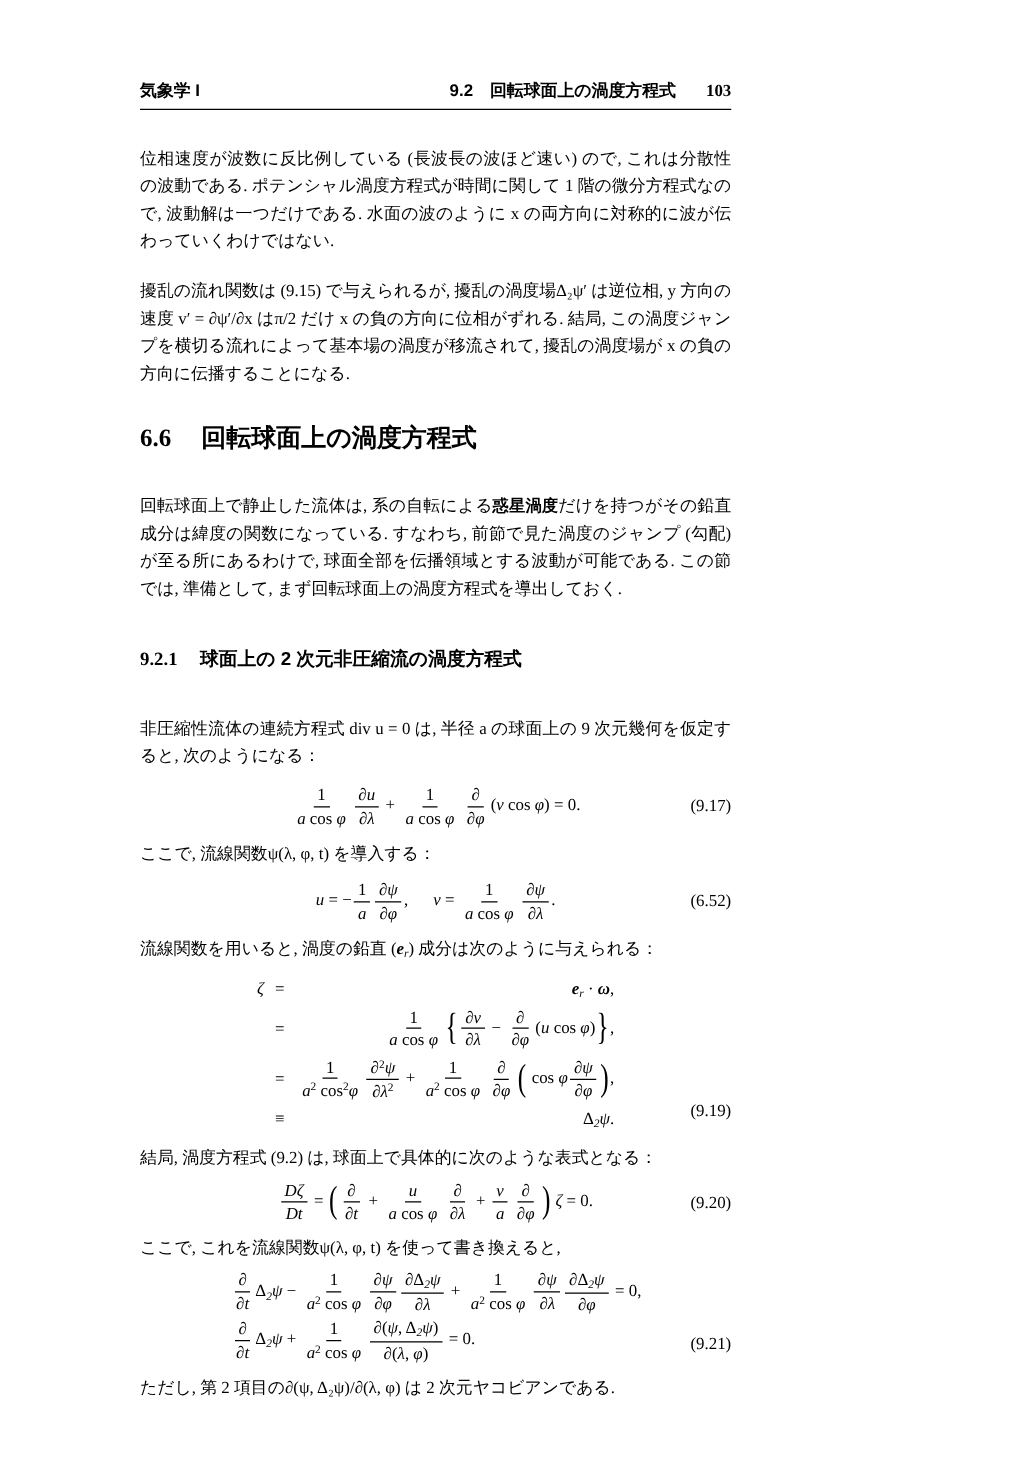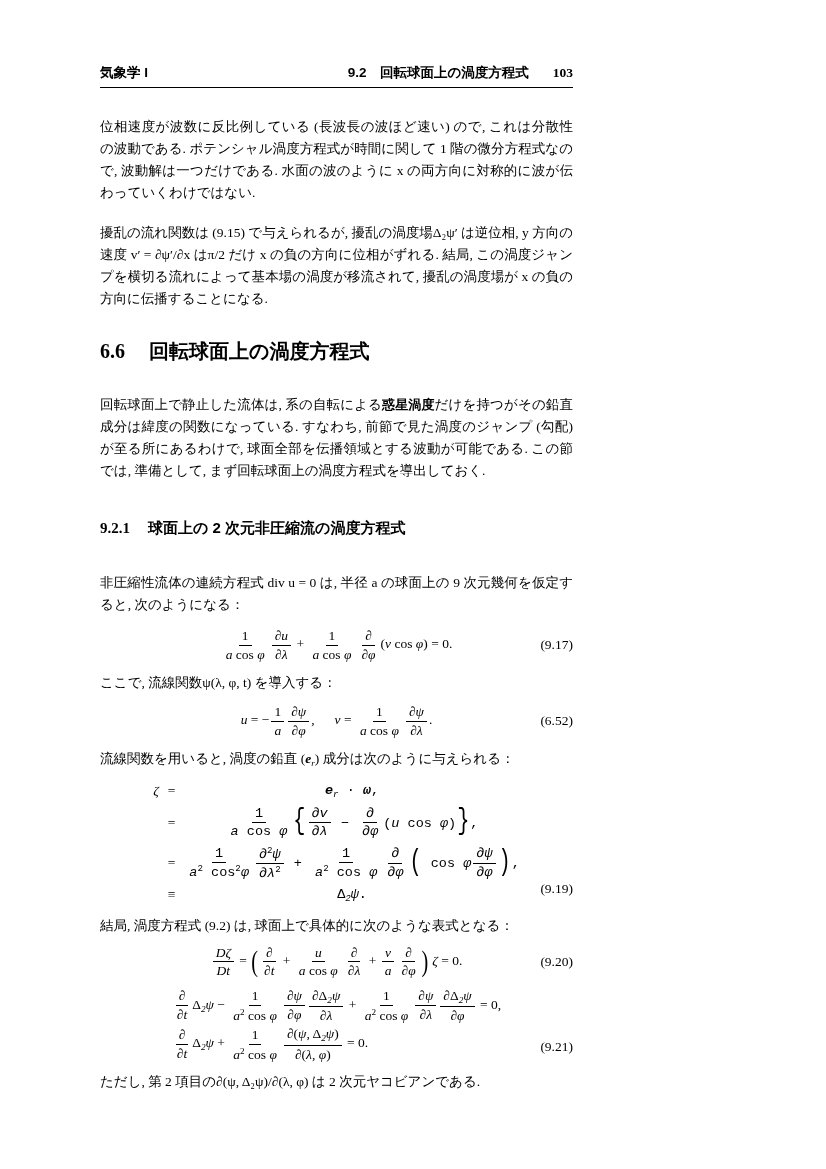--- a/index.html
+++ b/index.html
@@ -2,20 +2,21 @@
 <html><head>
 <meta charset="utf-8">
 <style>
   * { margin:0; padding:0; box-sizing:border-box; }
   html,body { background:#ffffff; }
   .page {
     position:relative; width:662px; height:1169px; background:#ffffff;
     color:#000; overflow:hidden;
     font-family:"Liberation Serif","DejaVu Serif",serif;
     padding:64px 89px 0 100px;
+    margin-left:12px;
   }
   
   .hdr { display:flex; justify-content:space-between; align-items:baseline;
          font-weight:bold; font-size:13.5px; }
   .hdr-left { font-family:"Liberation Sans","DejaVu Sans",sans-serif; }
   .hdr-right { display:flex; align-items:baseline; }
   .hdr-sec { font-family:"Liberation Sans","DejaVu Sans",sans-serif; }
   .hdr-page { margin-left:24px; font-family:"Liberation Serif",serif; }
   .hrule { border-top:1.5px solid #000; margin-top:5px; }
   
@@ -40,21 +41,21 @@
   #eq3 { margin-top:6px; } #eq4 { margin-top:4px; }
   .eq-body { text-align:center; }
   .eq-left { text-align:left; }
   .eq-row { margin:2px 0; }
   .eq-left .eq-row { text-align:left; margin:3px 0; }
   .eq-table { display:table; }
   .eq-tr { display:table-row; }
   .eq-td { display:table-cell; padding:3px 0; vertical-align:middle; }
   .eq-l { text-align:right; }
   .eq-m { padding:3px 9px; }
-  .eq-r { text-align:center;font-family:Liberation Mono, monospace; }
+  .eq-r { text-align:right; }
   .eqnum { position:absolute; right:0; top:50%; transform:translateY(-50%); }
   .eqnum-last { top:auto; bottom:10px; transform:none; }
   
   .mi, .mbi { font-style:italic; }
   .mbi { font-weight:bold; }
   .mr { font-style:normal; }
   .msub { font-size:68%; vertical-align:-0.3em; font-style:italic; }
   .msup { font-size:68%; vertical-align:0.5em; }
   .msp { display:inline-block; }
   .frac { display:inline-flex; flex-direction:column; align-items:center;
@@ -211,20 +212,21 @@
             <span class="fnum"><span class="mi">v</span></span>
             <span class="fden"><span class="mi">a</span></span>
           </span><span class="frac">
             <span class="fnum"><span class="mr">∂</span></span>
             <span class="fden"><span class="mr">∂</span><span class="mi">φ</span></span>
           </span><span class="bigd">)</span><span class="msp" style="width: 3px;"></span><span class="mi">ζ</span><span class="mr"> = 0.</span></div>
       </div>
       <span class="eqnum">(9.20)</span>
     </div>
 
+  <p class="body-par" id="p-ko">ここで, これを流線関数ψ(λ, φ, t) を使って書き換えると,</p>
 
   <div class="equation" id="eq4">
       <div class="eq-body eq-left">
         <div class="eq-row"><span class="frac">
             <span class="fnum"><span class="mr">∂</span></span>
             <span class="fden"><span class="mr">∂</span><span class="mi">t</span></span>
           </span><span class="mr">Δ</span><span class="msub">2</span><span class="mi">ψ</span><span class="mr"> − </span><span class="frac">
             <span class="fnum"><span class="mr">1</span></span>
             <span class="fden"><span class="mi">a</span><span class="msup">2</span><span class="mr"> cos </span><span class="mi">φ</span></span>
           </span><span class="frac">

